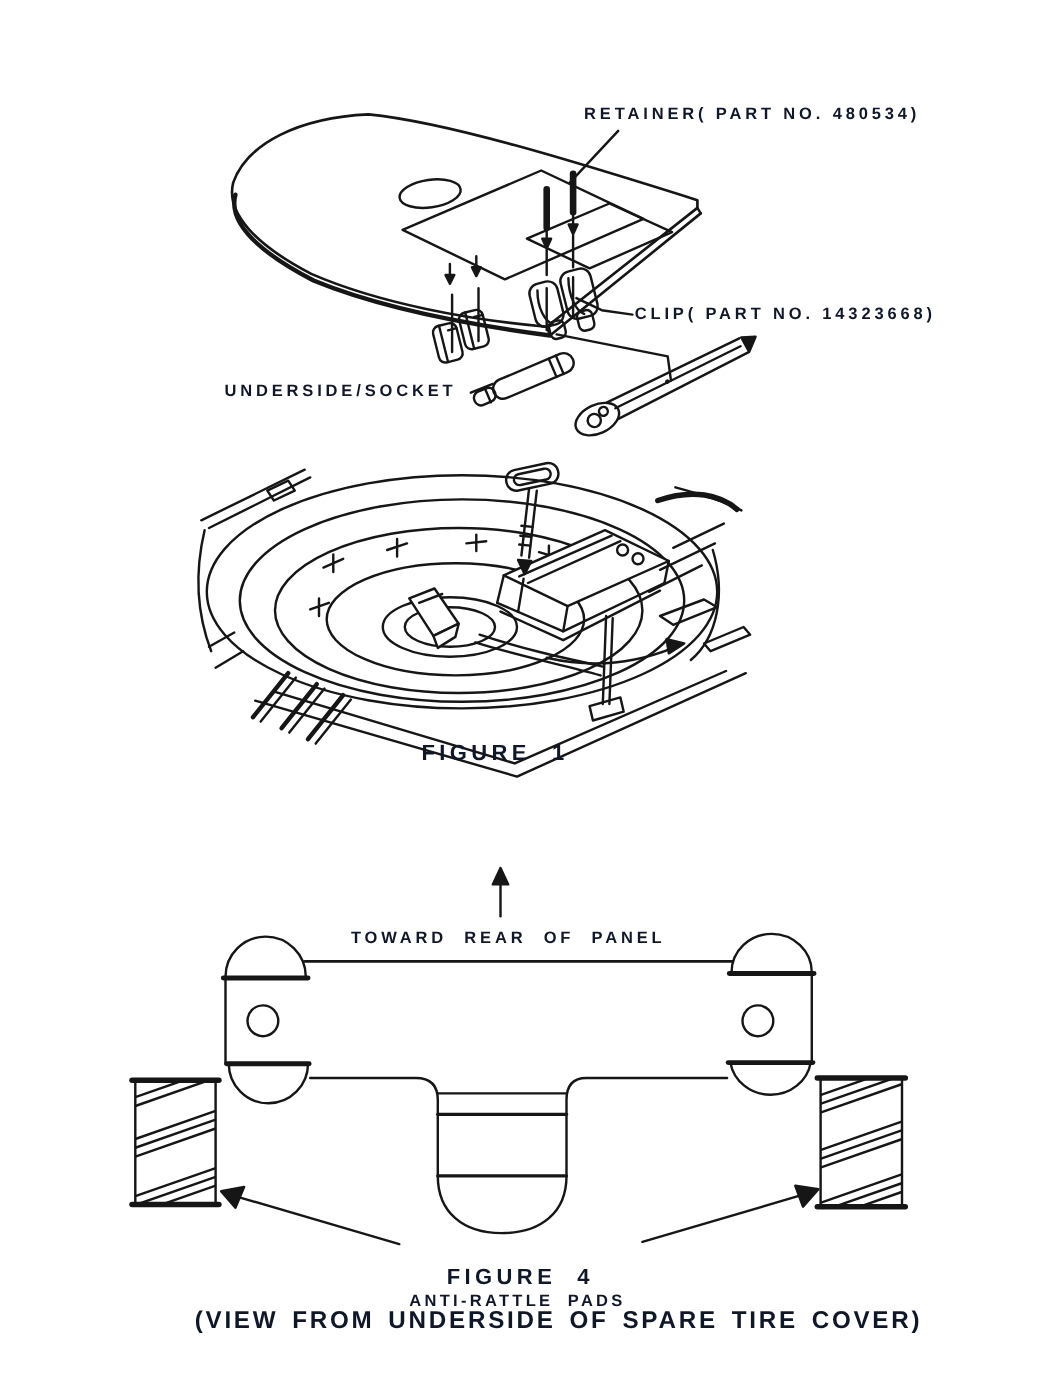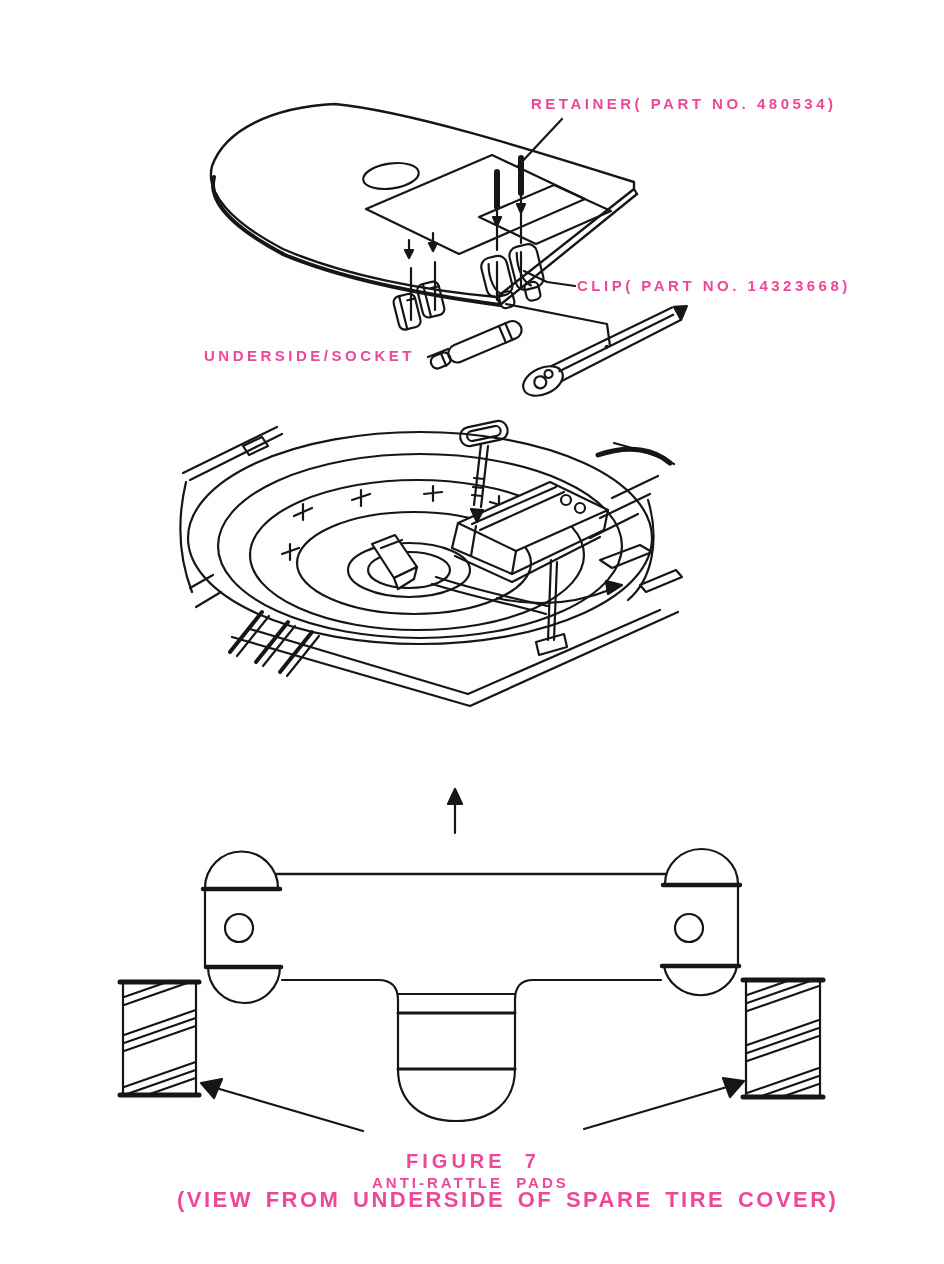--- a/index.html
+++ b/index.html
@@ -7,21 +7,21 @@
     position:relative;
     width:944px;height:1264px;
     background:#ffffff;
     font-family:"Liberation Sans",sans-serif;
     color:#161616;
     overflow:hidden;
   }
   .art{position:absolute;left:0;top:0;}
   .lbl{
     position:absolute;
-    color:#ec4899;
+    color:#0f172a;
     white-space:pre;
     font-family:"Liberation Sans",sans-serif;
   }
   .part-label{
     font-size:15px;font-weight:600;letter-spacing:3.5px;
   }
   .fig-caption{
     font-size:20px;font-weight:700;letter-spacing:4px;text-align:center;
   }
   .dir-label{
@@ -245,21 +245,23 @@
       <path d="M744,1081 L723,1078 L730,1097 Z" fill="#161616"></path>
     </g>
   </svg>
 
   <div class="lbl part-label" style="left:531px;top:95px;">RETAINER( PART NO. 480534)</div>
 
   <div class="lbl part-label" style="left:577px;top:277px;">CLIP( PART NO. 14323668)</div>
 
   <div class="lbl part-label" style="left:204px;top:347px;">UNDERSIDE/SOCKET</div>
 
-
+  <div class="lbl fig-caption" style="left:330px;top:674px;width:240px;">FIGURE  1</div>
+
+  <div class="lbl dir-label" style="left:312px;top:844px;width:300px;">TOWARD REAR OF PANEL</div>
 
   <div class="lbl pads-label" style="left:372px;top:1174px;">ANTI-RATTLE PADS</div>
 
-  <div class="lbl fig-caption" style="left:353px;top:1150px;width:240px;">FIGURE  7</div>
+  <div class="lbl fig-caption" style="left:353px;top:1150px;width:240px;">FIGURE  4</div>
 
   <div class="lbl sub-caption" style="left:177px;top:1187px;width:600px;">(VIEW FROM UNDERSIDE OF SPARE TIRE COVER)</div>
 
 </div>
 
 </body></html>

